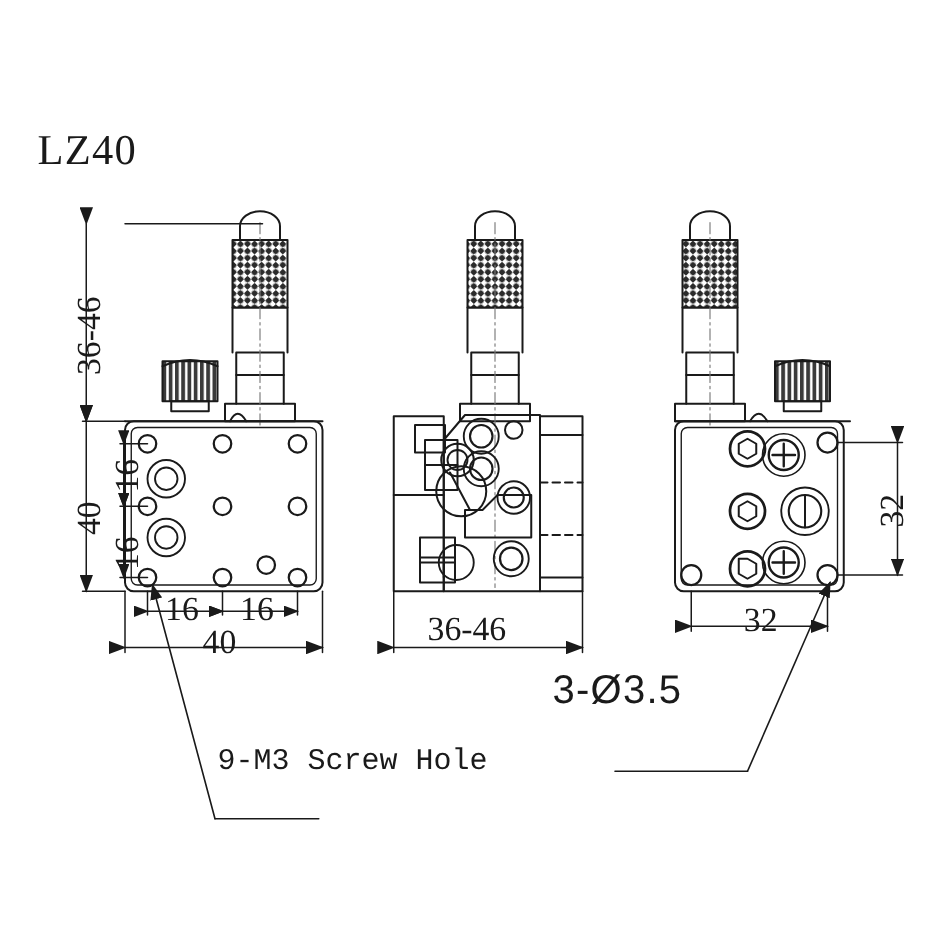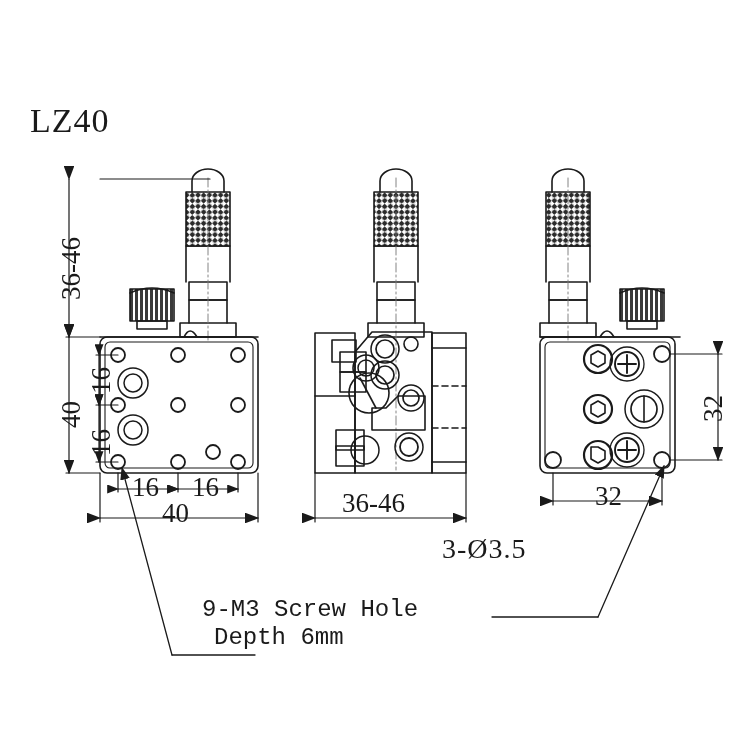--- a/index.html
+++ b/index.html
@@ -45,22 +45,22 @@
     font-family: "Liberation Serif", "DejaVu Serif", serif;
     transform-origin: left top;
     transform: rotate(-90deg);
   }
   .note {
     font-size: 24px;
     font-family: "Liberation Mono", "DejaVu Sans Mono", monospace;
     letter-spacing: 0px;
   }
   .note-lg {
-    font-size: 28px;
-    font-family: Liberation Serif, serif;
+    font-size: 32px;
+    font-family: Liberation Sans, sans-serif;
     letter-spacing: 1px;
   }
 </style>
 </head>
 <body>
 
 <div id="page">
 
   <svg id="drawing" viewBox="0 0 750 750">
     <defs>
@@ -325,21 +325,20 @@
   <div class="txt dim" style="left:192px; top:474px;">16</div>
 
   <div class="txt dim" style="left:162px; top:500px;">40</div>
 
   <div class="txt dim" style="left:342px; top:490px;">36-46</div>
 
   <div class="txt dim" style="left:595px; top:483px;">32</div>
 
   <div class="txt dimv" style="left:700px; top:422px;">32</div>
 
-  <div class="txt note" style="left:174px; top:598px;margin-left:28px;">9-M3 Screw Hole</div>
-
-  <div class="txt note" style="left:214px; top:626px;">Depth 6mm</div>
+  <div class="txt note" style="left:174px; top:598px;">9-M3 Screw Hole</div>
+
 
   <div class="txt note-lg" style="left:442px; top:535px;">3-Ø3.5</div>
 
 
 
 </div>
 
 </body></html>

